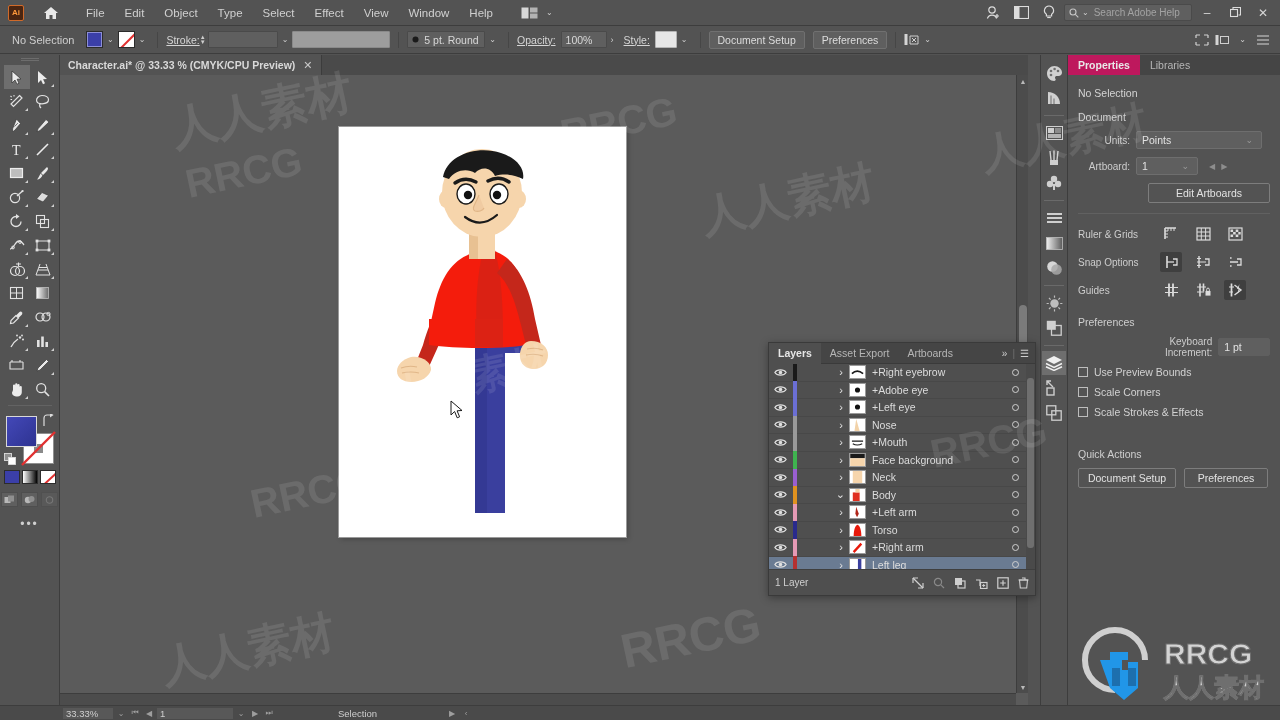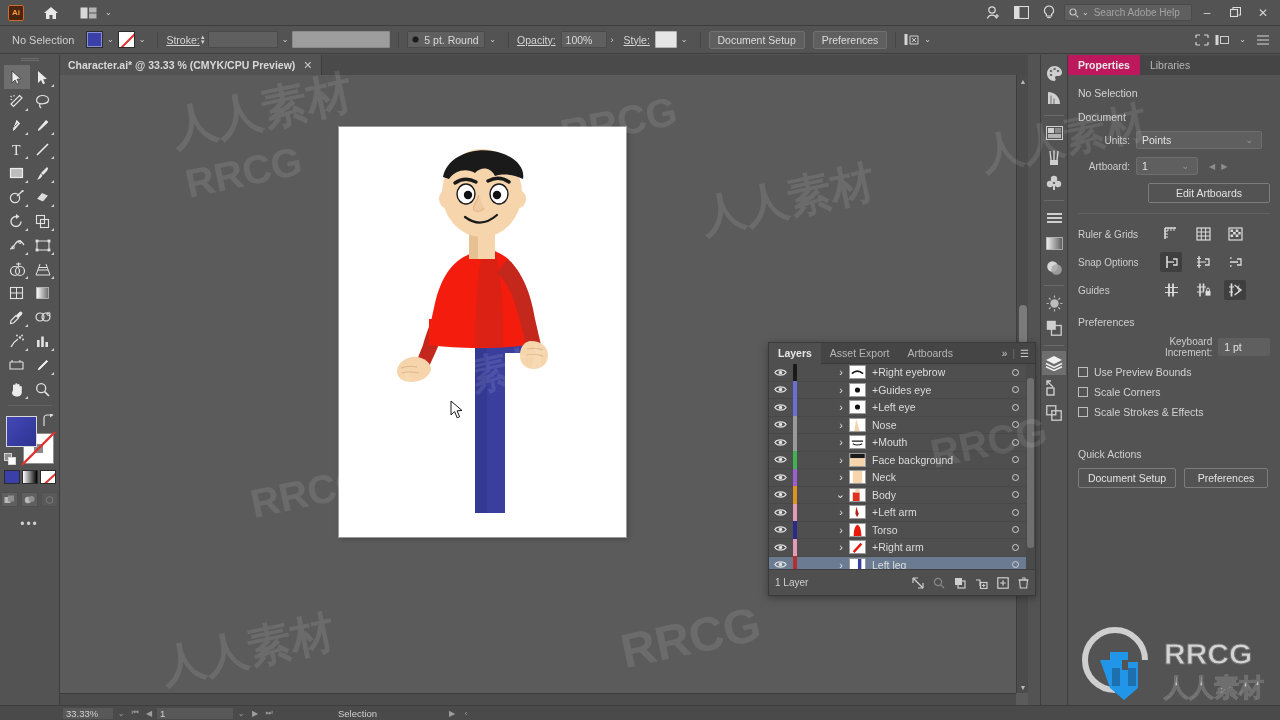--- a/index.html
+++ b/index.html
@@ -214,20 +214,31 @@
 
 <div id="app">
 
   <div id="menubar">
     <div id="ai-logo">Ai</div>
     <div id="home-btn">
       <svg width="16" height="16" viewBox="0 0 16 16">
           <path d="M8 2 L15 8 L13 8 L13 14 L9.5 14 L9.5 10 L6.5 10 L6.5 14 L3 14 L3 8 L1 8 Z" fill="#e8e8e8"></path>
         </svg>
     </div>
+    <div class="row" style="margin-left:14px;">
+      <div class="menu-item">File</div>
+      <div class="menu-item">Edit</div>
+      <div class="menu-item">Object</div>
+      <div class="menu-item">Type</div>
+      <div class="menu-item">Select</div>
+      <div class="menu-item">Effect</div>
+      <div class="menu-item">View</div>
+      <div class="menu-item">Window</div>
+      <div class="menu-item">Help</div>
+    </div>
     <div id="arrange">
       <span class="ico">
         <svg width="17" height="12" viewBox="0 0 17 12">
             <rect x="0.5" y="0.5" width="7" height="11" fill="#d8d8d8"></rect>
             <rect x="9" y="0.5" width="7.5" height="5" fill="#b3b3b3"></rect>
             <rect x="9" y="6.5" width="7.5" height="5" fill="#b3b3b3"></rect>
           </svg>
       </span>
       <span class="caret">⌄</span>
     </div>
@@ -670,21 +681,21 @@
             <svg width="13" height="9" viewBox="0 0 13 9">
               <path d="M0.8 4.5 C3 1 10 1 12.2 4.5 C10 8 3 8 0.8 4.5Z" fill="none" stroke="#e0e0e0" stroke-width="1.1"></path>
               <circle cx="6.5" cy="4.5" r="1.8" fill="#e0e0e0"></circle>
             </svg>
           </span>
           <span class="l-color" style="background: rgb(107, 111, 212);"></span>
           <span class="l-disc" style="font-size: 11px;">›</span>
           <span class="l-thumb"><svg viewBox="0 0 17 14" width="15" height="12">
               <circle cx="8.5" cy="7" r="3" fill="#111"></circle>
             </svg></span>
-          <span class="l-name">+Guides eye</span>
+          <span class="l-name">+Adobe eye</span>
           <span class="l-target">
             <i></i>
           </span>
         </div>
         <div class="lrow">
           <span class="l-eye">
             <svg width="13" height="9" viewBox="0 0 13 9">
               <path d="M0.8 4.5 C3 1 10 1 12.2 4.5 C10 8 3 8 0.8 4.5Z" fill="none" stroke="#e0e0e0" stroke-width="1.1"></path>
               <circle cx="6.5" cy="4.5" r="1.8" fill="#e0e0e0"></circle>
             </svg>

